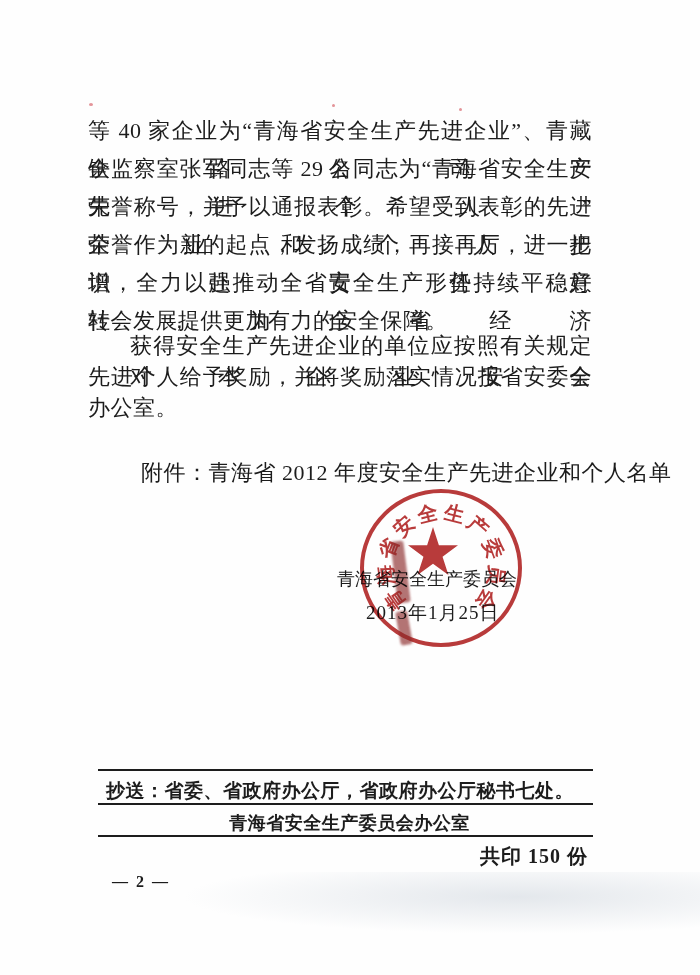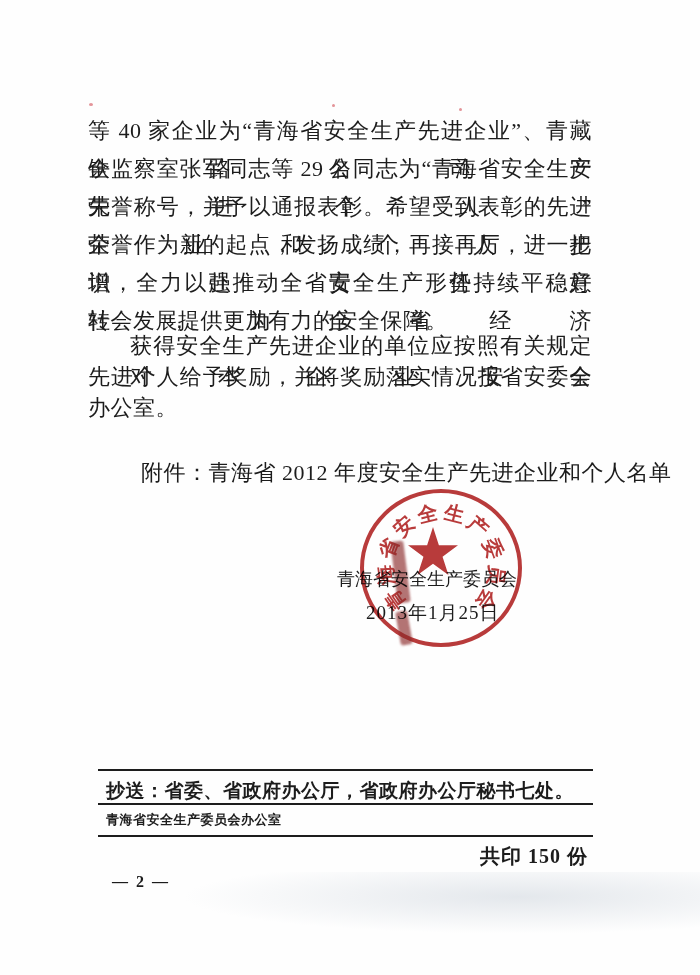--- a/index.html
+++ b/index.html
@@ -55,22 +55,22 @@
   .seal-mark.m1{left:30px;top:48px;width:13px;height:62px;transform:rotate(-7deg);}
   .seal-mark.m2{left:34px;top:118px;width:12px;height:34px;transform:rotate(-10deg);}
   
   .rule{position:absolute;left:98px;width:495px;height:2px;background:#1d1d1d;}
   .rule1{top:769px;}
   .rule2{top:803px;}
   .rule3{top:835px;}
   .cc-line{position:absolute;left:106px;top:778px;font-size:19px;font-weight:700;letter-spacing:.5px;}
   .issuer-row{
     position:absolute;left:106px;top:811px;width:487px;
-    display:flex;justify-content:flex-start;align-items:center;
-    font-size:13px;font-weight:700;letter-spacing:.5px;
+    display:flex;justify-content:center;align-items:center;
+    font-size:18px;font-weight:700;letter-spacing:.5px;
   }
   .copies{position:absolute;left:98px;top:843px;width:490px;text-align:right;font-size:20px;font-weight:600;letter-spacing:1px;}
   .page-number{position:absolute;left:112px;top:873px;font-size:16px;font-weight:700;letter-spacing:2px;}
   
   .speck{position:absolute;border-radius:50%;background:rgba(205,60,70,.55);}
   .s1{left:89px;top:103px;width:4px;height:3px;}
   .s2{left:332px;top:104px;width:3px;height:3px;}
   .s3{left:459px;top:108px;width:3px;height:3px;}
   .smudge{
     position:absolute;left:180px;top:872px;width:520px;height:62px;

